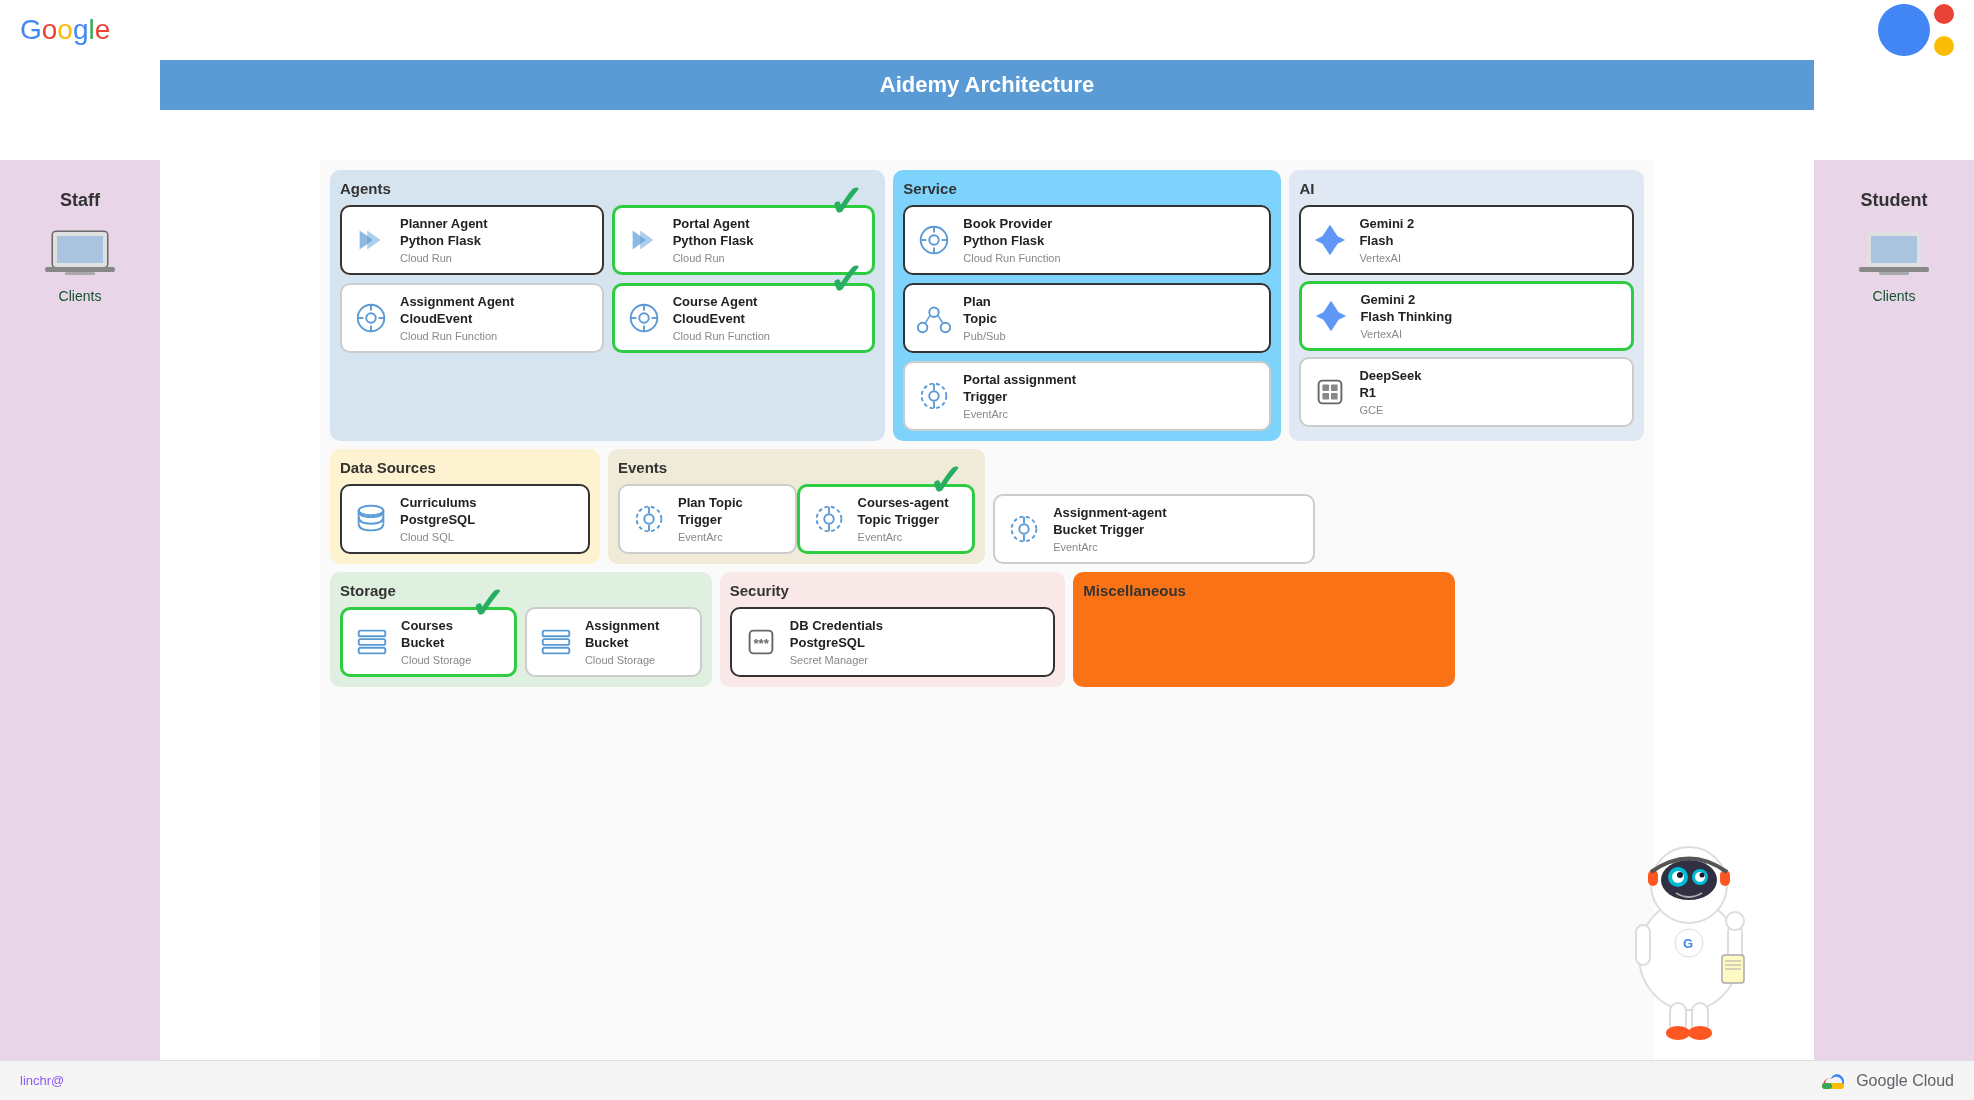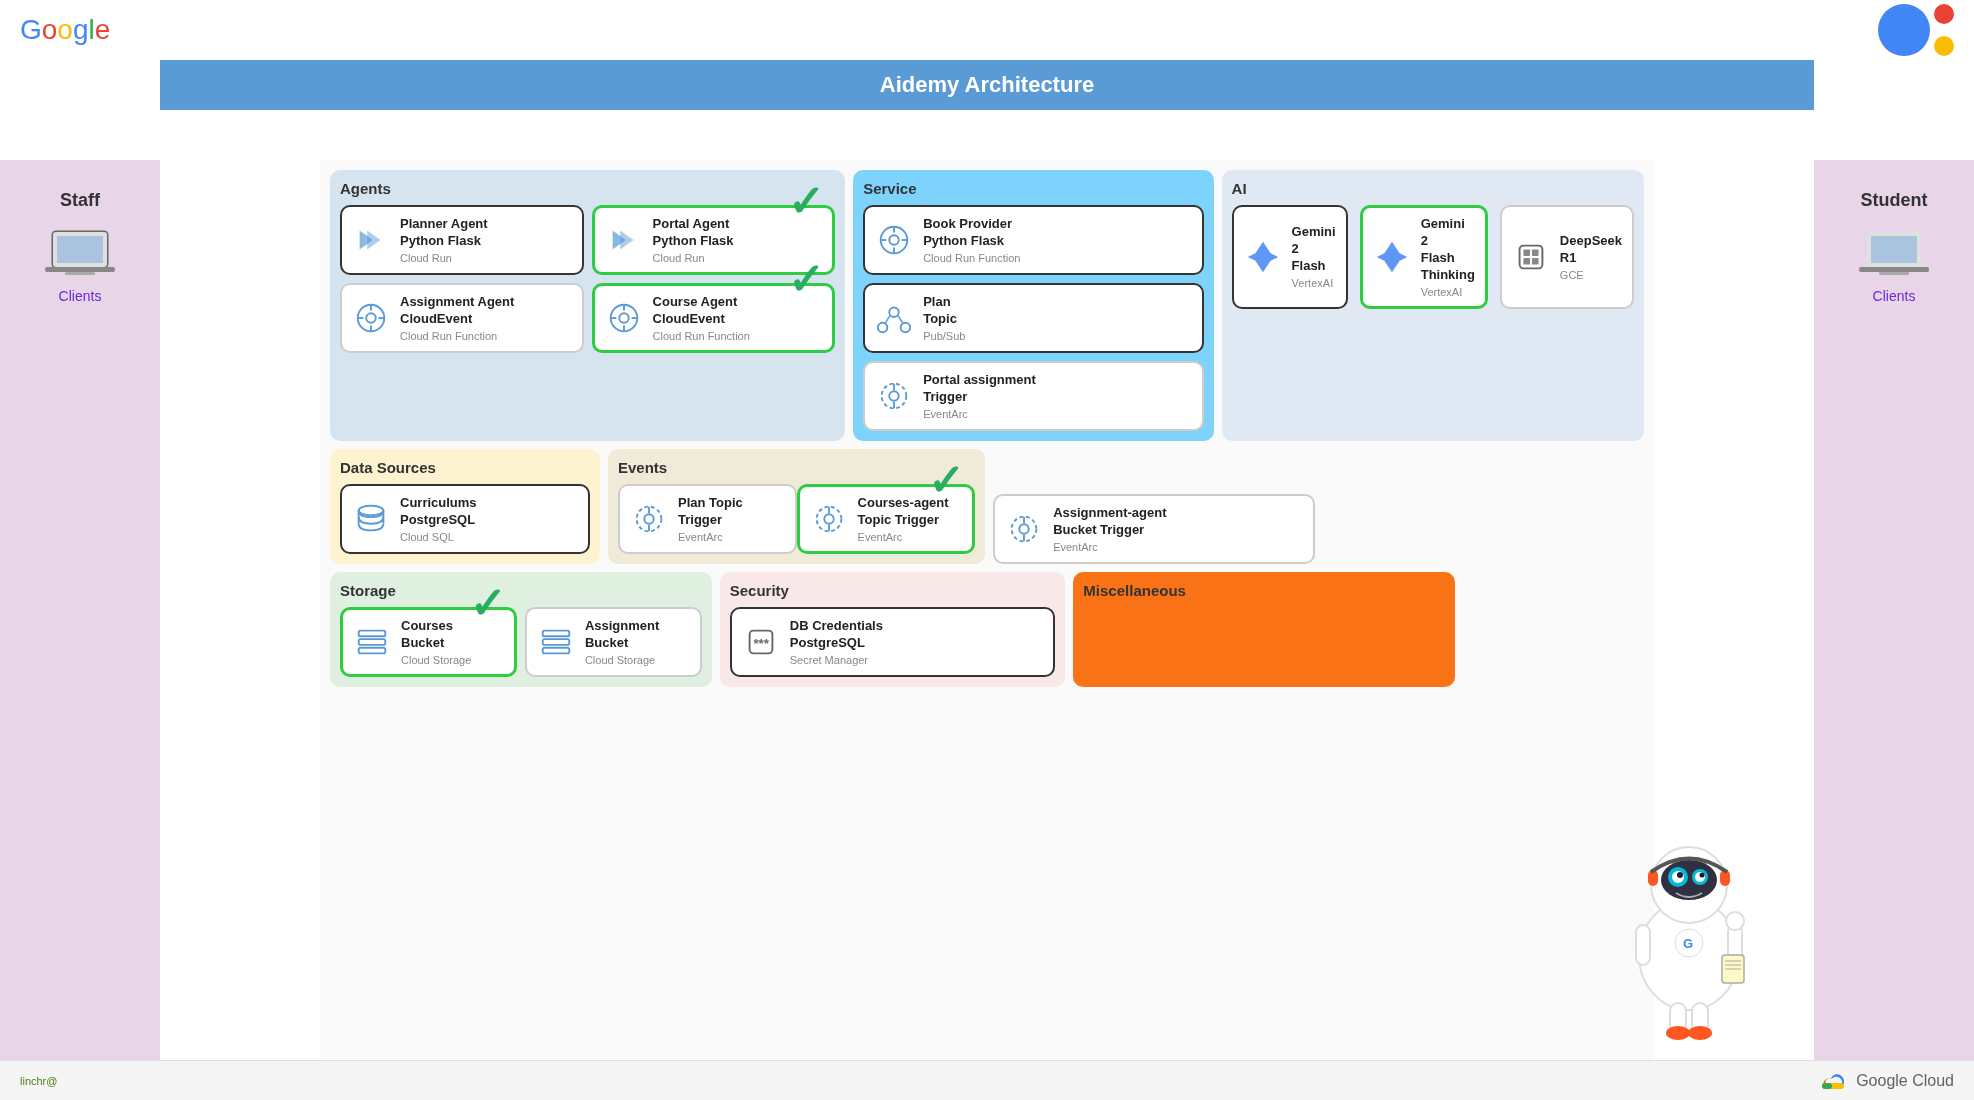--- a/index.html
+++ b/index.html
@@ -89,21 +89,21 @@
       font-weight: 600;
       color: #333;
       margin-bottom: 16px;
     }
     .client-icon {
       width: 70px;
       height: 55px;
     }
     .client-label {
       font-size: 14px;
-      color: #6d28d9;
+      color: #14532d;
       margin-top: 6px;
     }
     .section-label {
       font-size: 15px;
       font-weight: 600;
       color: #333;
       margin-bottom: 8px;
     }
 
     
@@ -139,21 +139,21 @@
     
     .bottom-bar {
       background: #f5f5f5;
       display: flex;
       align-items: center;
       justify-content: space-between;
       padding: 6px 20px;
       height: 40px;
       border-top: 1px solid #ddd;
     }
-    .bottom-bar-left { font-size: 11px; color: #4d7c0f; }
+    .bottom-bar-left { font-size: 13px; color: #8b5cf6; }
     .google-cloud-logo {
       display: flex;
       align-items: center;
       gap: 8px;
       font-size: 16px;
       font-weight: 500;
       color: #5f6368;
     }
 
     
@@ -199,21 +199,21 @@
     
     .agents-row { display: flex; gap: 8px; margin-bottom: 8px; }
     .agents-row:last-child { margin-bottom: 0; }
     .half { flex: 1; }
 
     .events-grid-2col { display: grid; grid-template-columns: 1fr 1fr; gap: 0; }
     .storage-grid-2col { display: grid; grid-template-columns: 1fr 1fr; gap: 8px; }
 
     
     .service-col { display: flex; flex-direction: column; gap: 8px; }
-    .ai-col { display: flex; flex-direction: row; gap: 12px; }
+    .ai-col { display: flex; flex-direction: column; gap: 6px; }
 
     
   </style>
 </head>
 <body>
 
 <div class="top-bar">
   <div class="google-logo">
     <span>G</span>
       <span>o</span>

